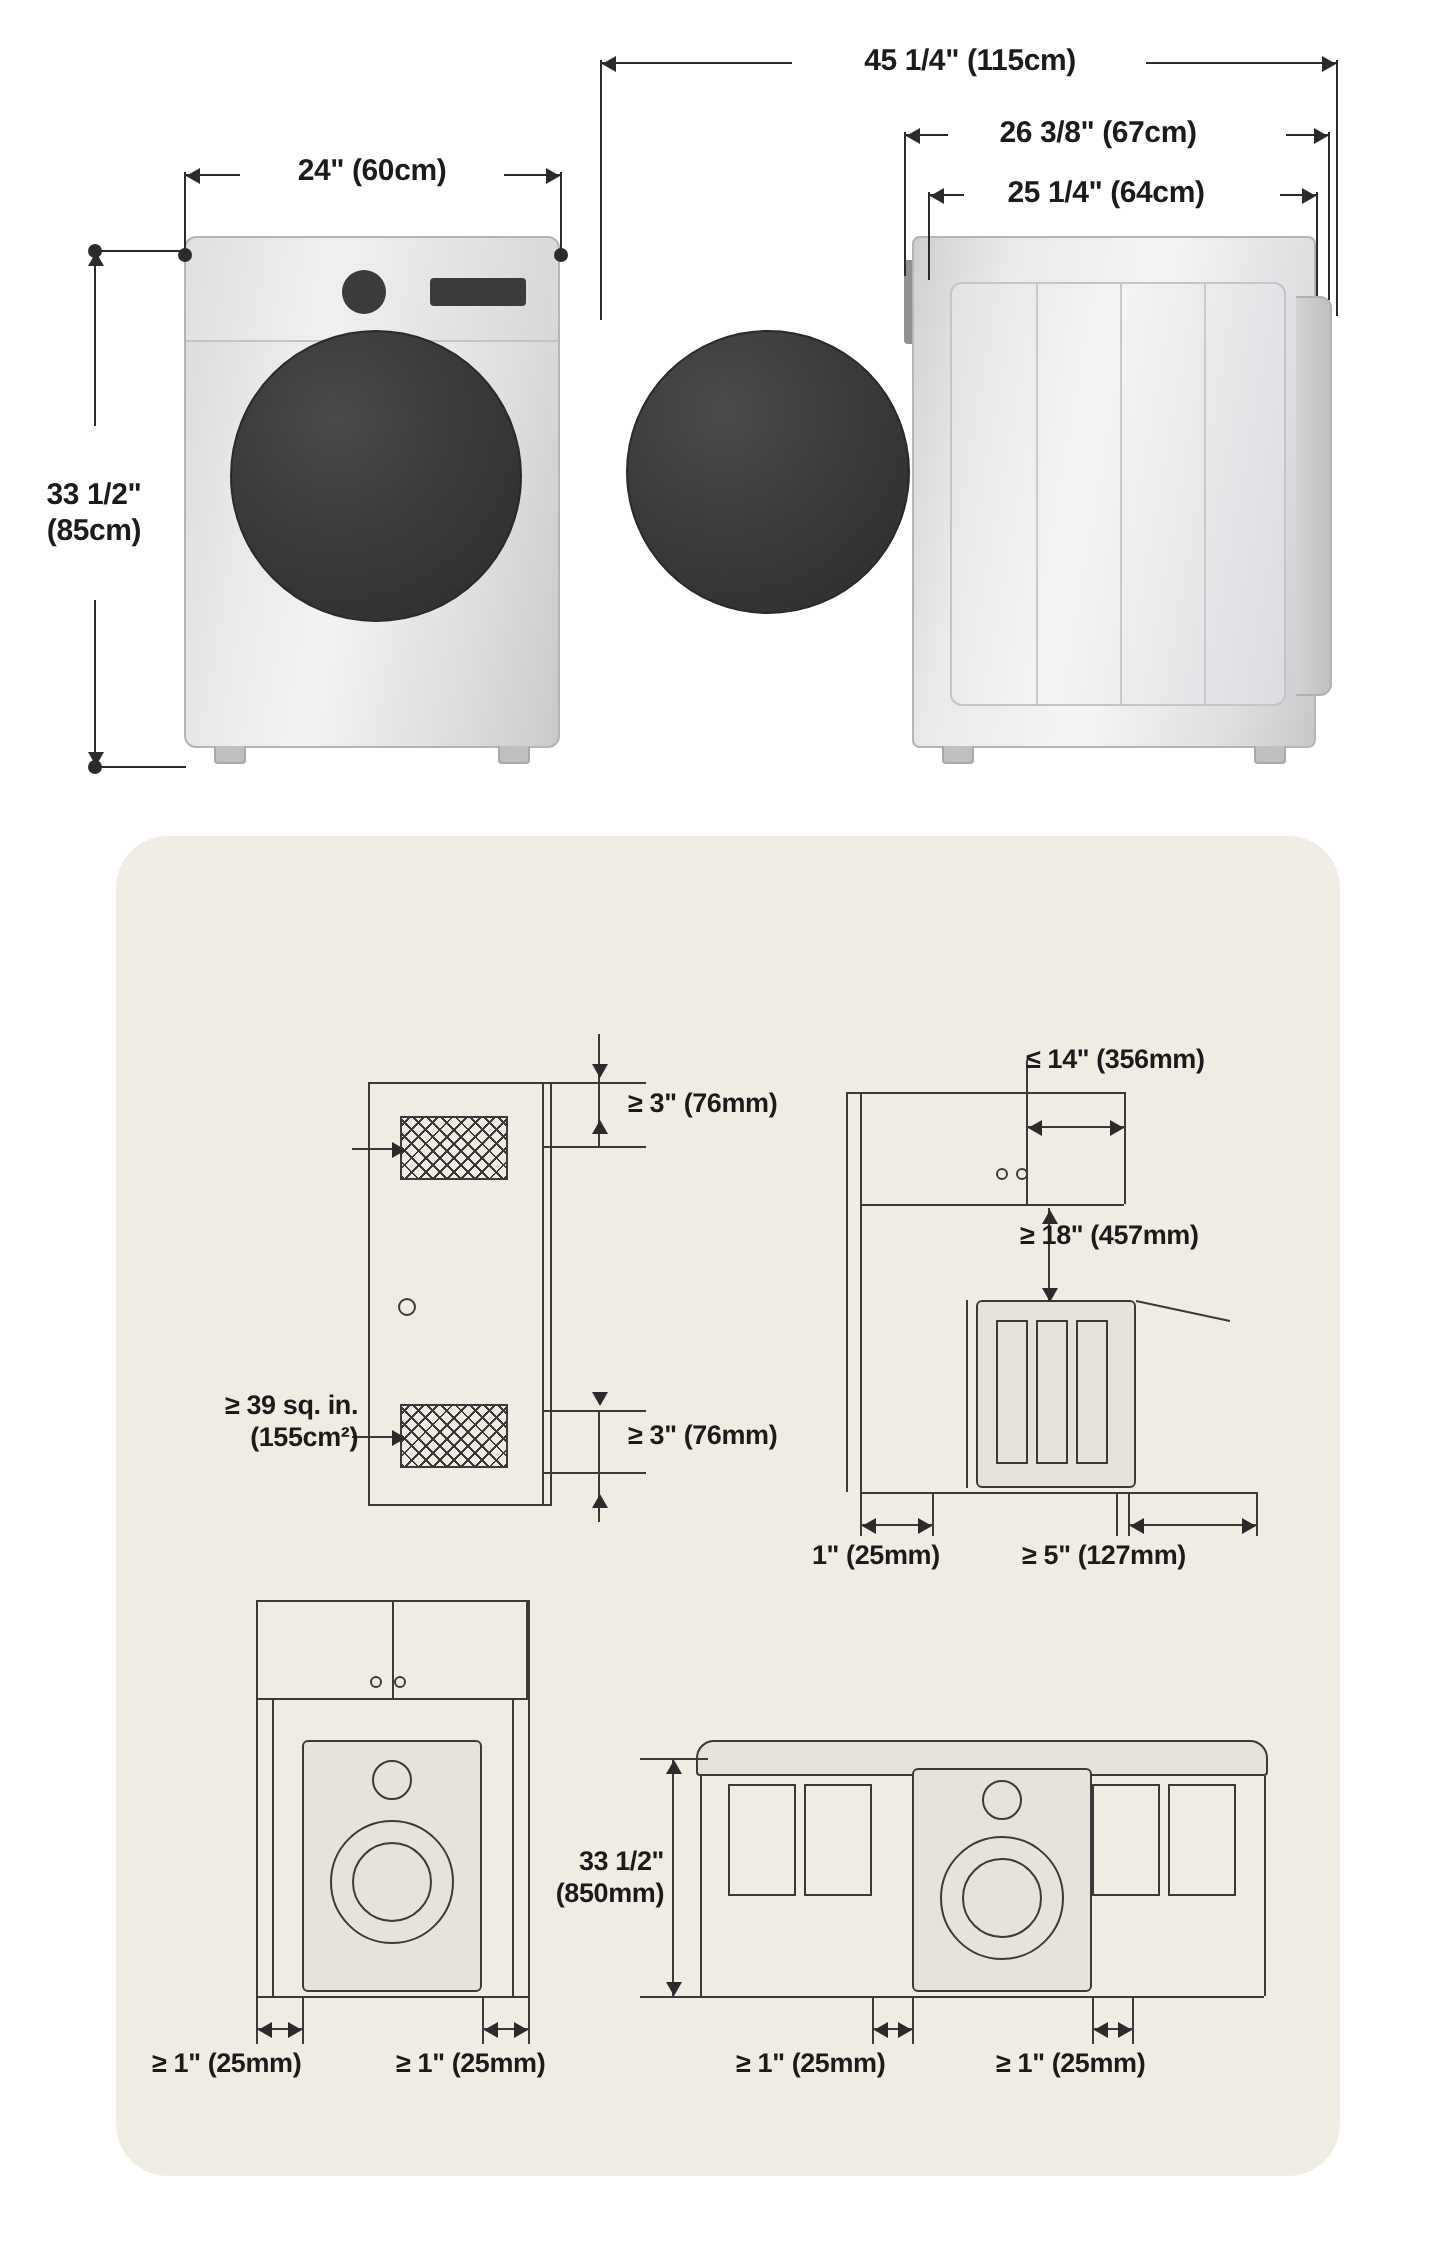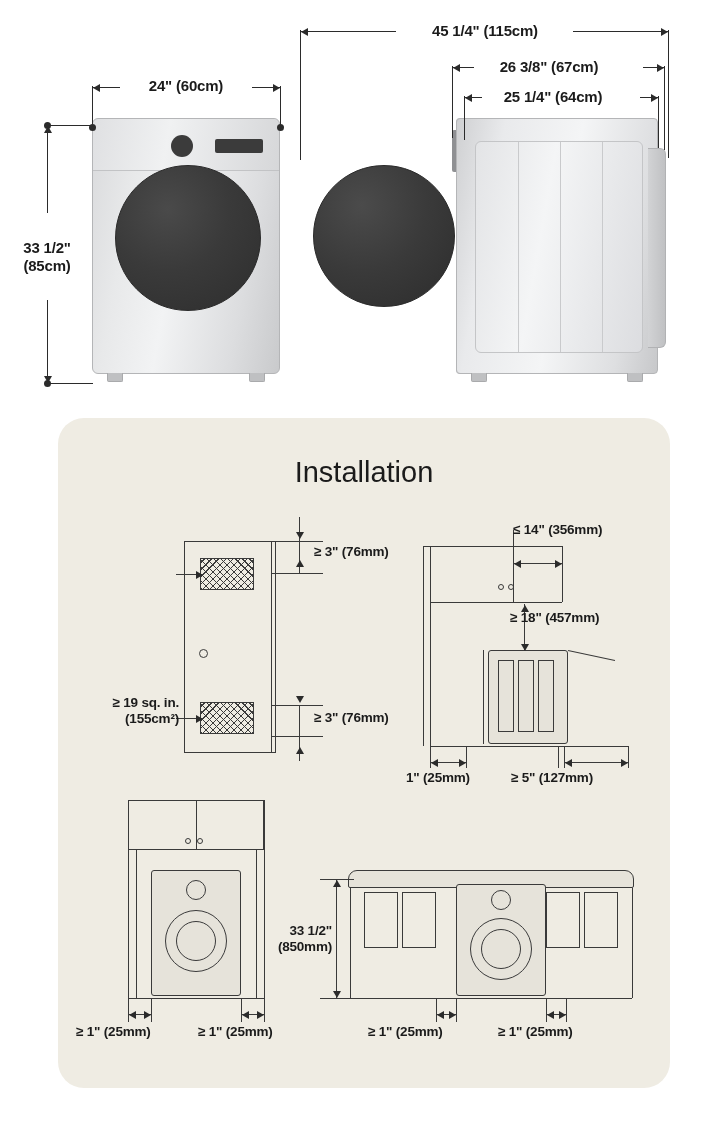--- a/index.html
+++ b/index.html
@@ -268,35 +268,34 @@
   <div class="line-v" style="left:658px; top:96px; height:52px;"></div>
   <div class="line-h" style="left:464px; top:97px; width:18px;"></div>
   <div class="line-h" style="left:640px; top:97px; width:18px;"></div>
   <div class="arw arw-l" style="left:465px; top:93.5px;"></div>
   <div class="arw arw-r" style="left:651px; top:93.5px;"></div>
   <div class="dim-label center" style="left:478px; top:88px; width:150px;">25 1/4" (64cm)</div>
 </div>
 
 <div id="install-card">
 
-  <div id="install-title">Installation</div>
 
   <div class="box-outline" style="left:126px; top:123px; width:92px; height:212px;"></div>
   <div class="ln v" style="left:213px; top:123px; height:212px;"></div>
 
   <div class="mesh" style="left:142px; top:140px; width:54px; height:32px;"></div>
   <div class="mesh" style="left:142px; top:284px; width:54px; height:32px;"></div>
   <div class="circle-outline" style="left:141px; top:231px; width:9px; height:9px;"></div>
 
   <div class="ln h" style="left:118px; top:156px; width:26px;"></div>
   <div class="arw arw-r" style="left:138px; top:152.5px;"></div>
 
   <div class="ln h" style="left:118px; top:300px; width:26px;"></div>
   <div class="arw arw-r" style="left:138px; top:296.5px;"></div>
-  <div class="dim-label small" style="left:13px; top:277px; width:108px; text-align:right;">≥ 19 sq. in.
+  <div class="dim-label small" style="left:13px; top:277px; width:108px; text-align:right;">≥ 39 sq. in.
 (155cm²)</div>
 
   <div class="ln h" style="left:213px; top:123px; width:52px;"></div>
   <div class="ln h" style="left:213px; top:155px; width:52px;"></div>
   <div class="ln v" style="left:241px; top:99px; height:56px;"></div>
   <div class="arw arw-d" style="left:237.5px; top:114px;"></div>
   <div class="arw arw-u" style="left:237.5px; top:142px;"></div>
   <div class="dim-label small" style="left:256px; top:126px;">≥ 3" (76mm)</div>
 
   <div class="ln h" style="left:213px; top:287px; width:52px;"></div>

